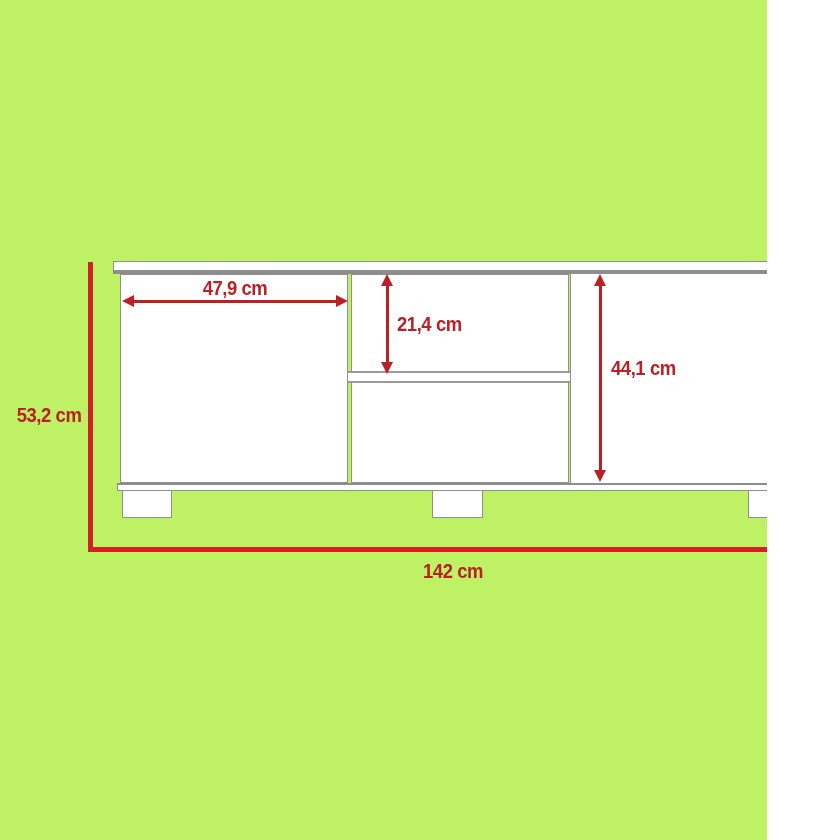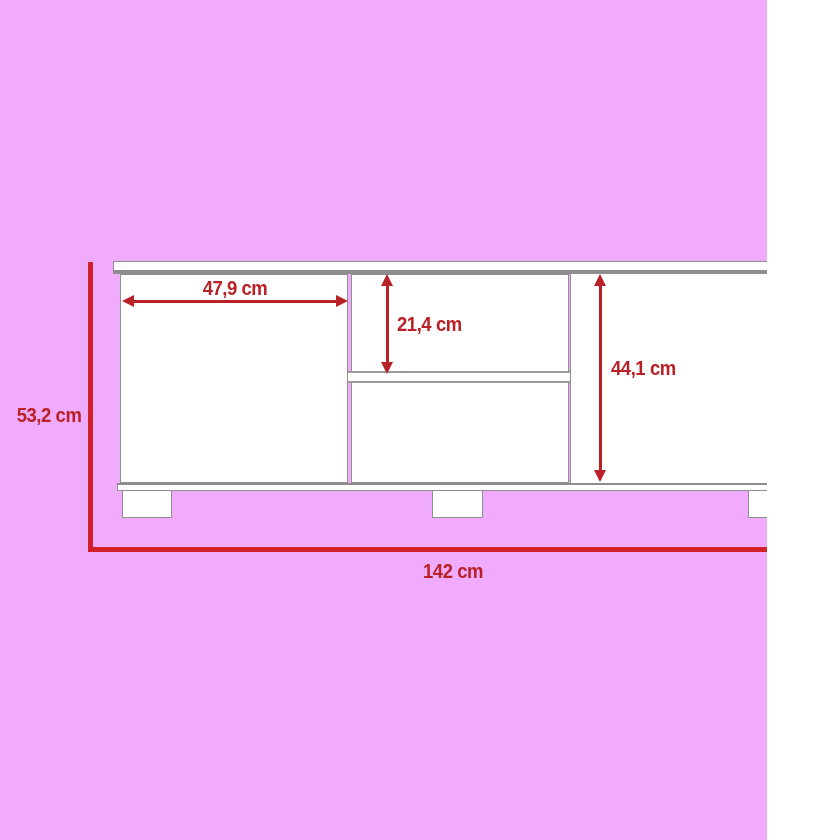--- a/index.html
+++ b/index.html
@@ -5,21 +5,21 @@
   html, body {
     margin: 0;
     padding: 0;
     background: #ffffff;
     font-family: "Liberation Sans", sans-serif;
   }
   .canvas {
     position: relative;
     width: 767px;
     height: 840px;
-    background: #f0abfc;
+    background: #bef264;
     overflow: hidden;
   }
 
   
   .panel {
     position: absolute;
     background: #ffffff;
     border: 1.5px solid #8f8f8f;
     box-sizing: border-box;
   }

